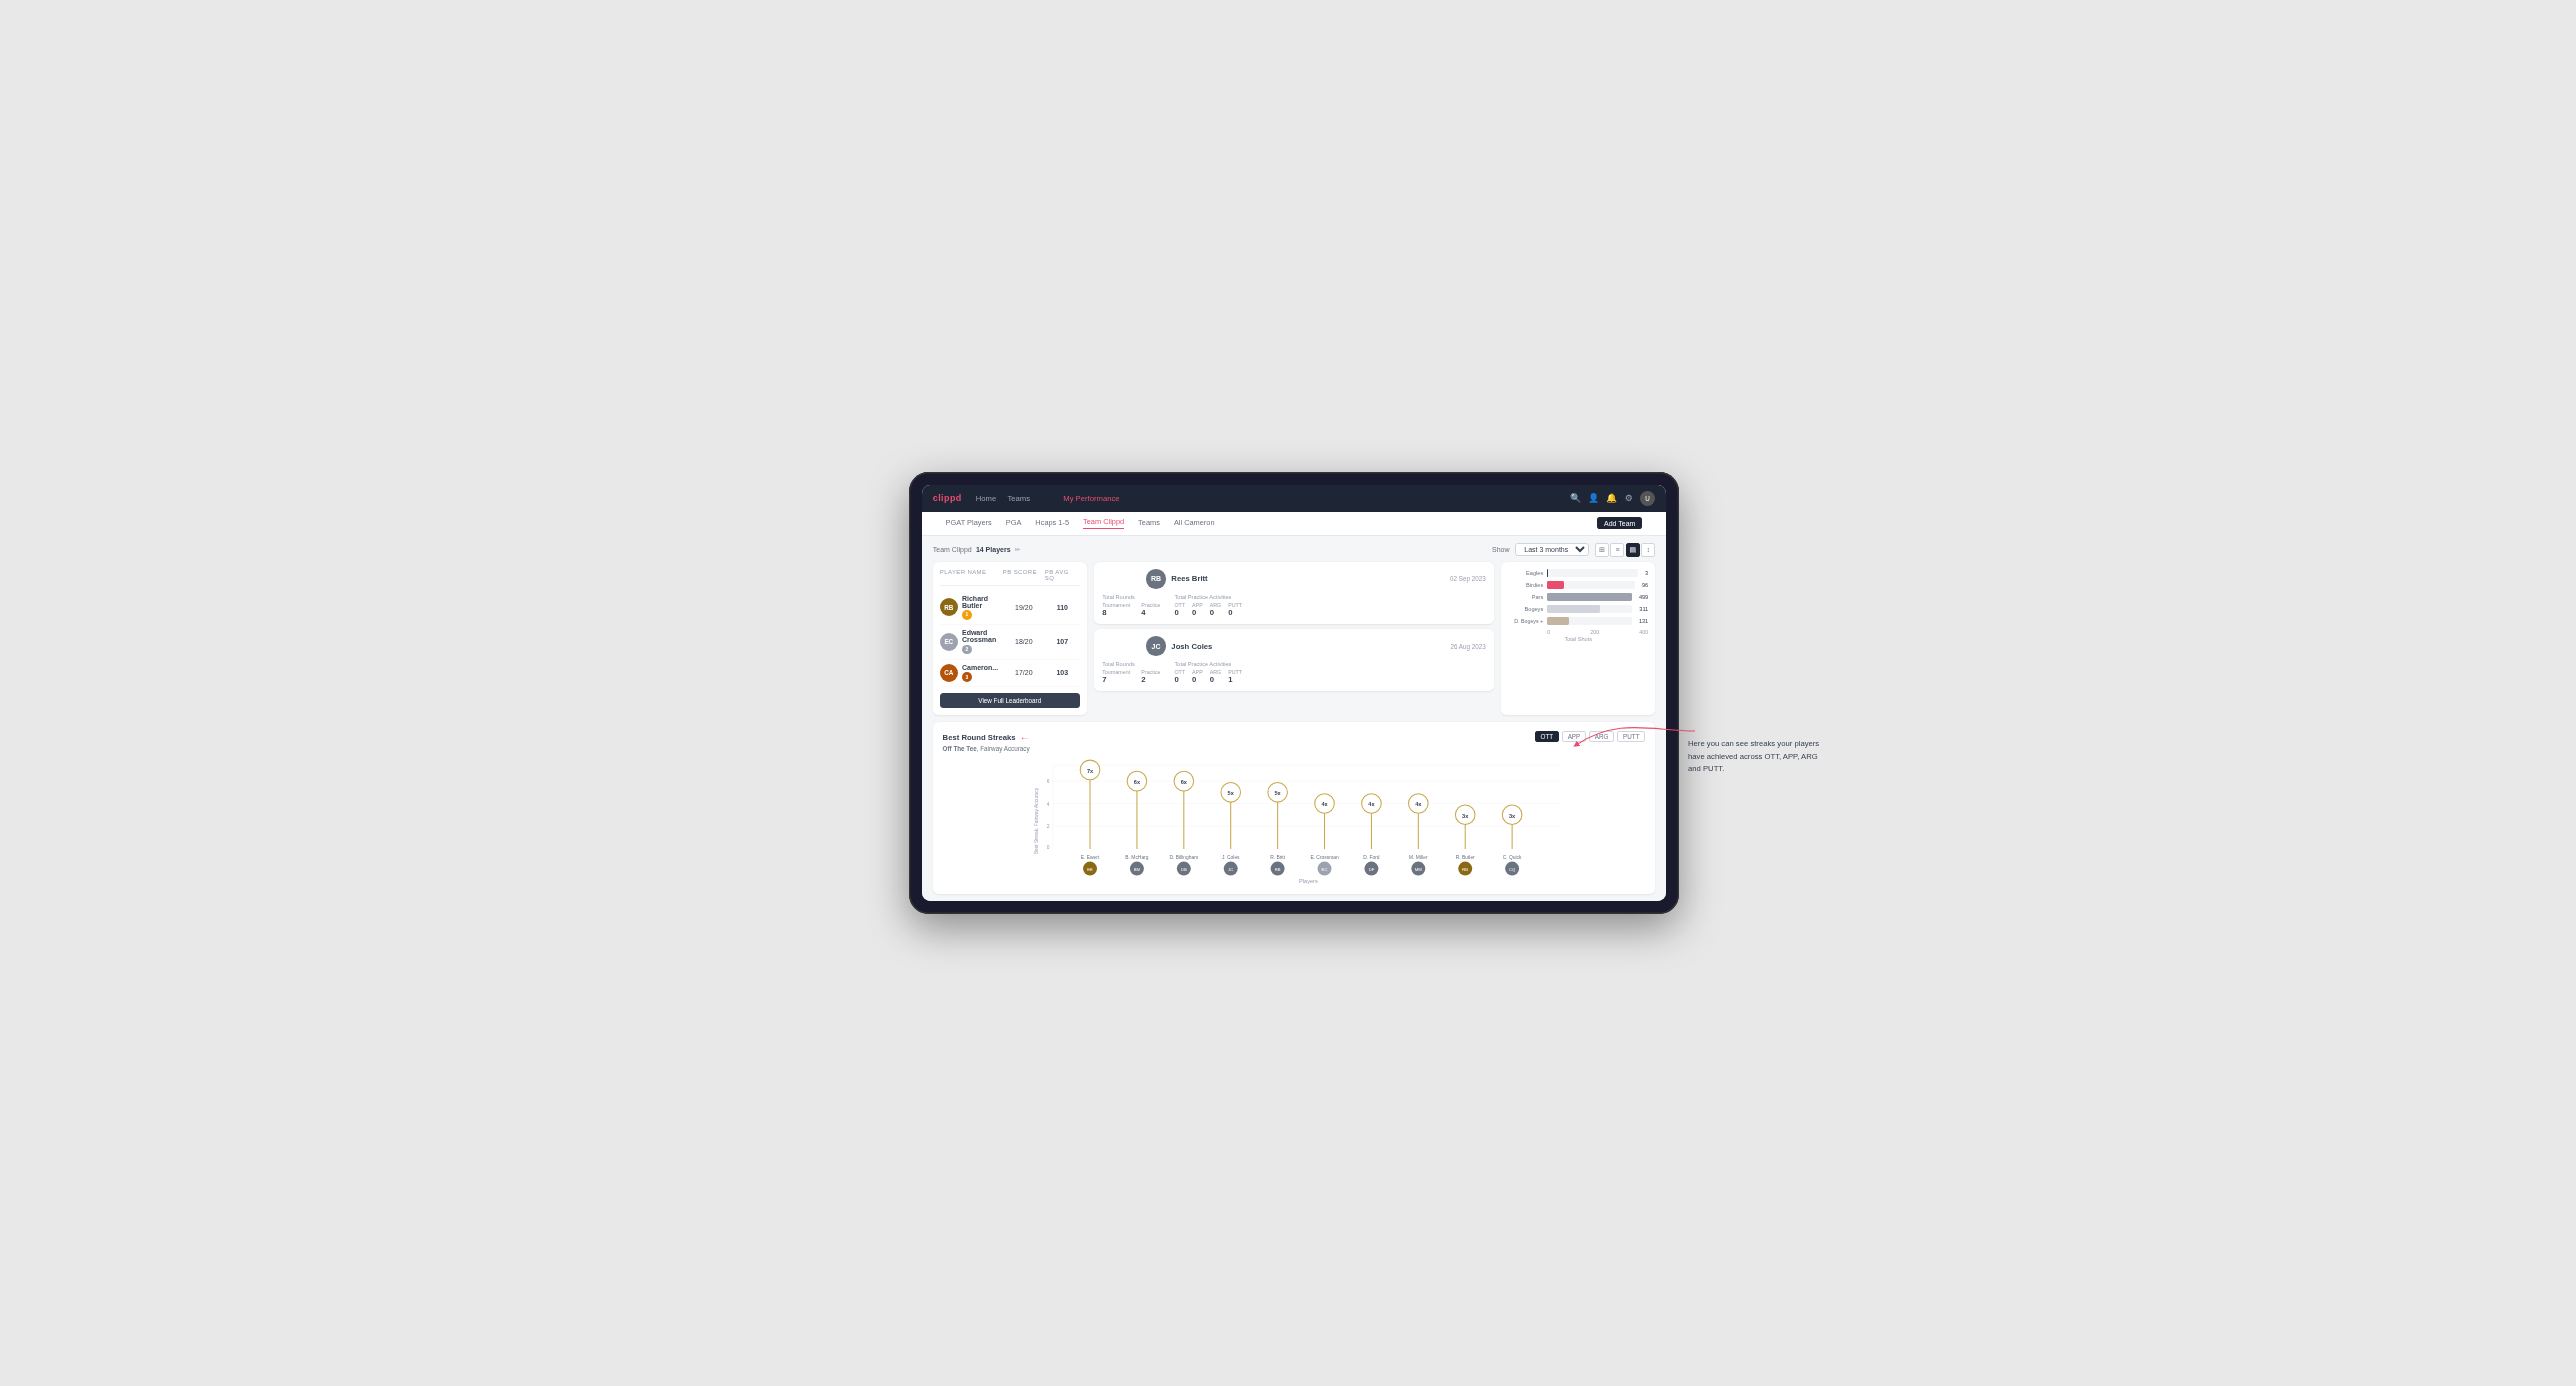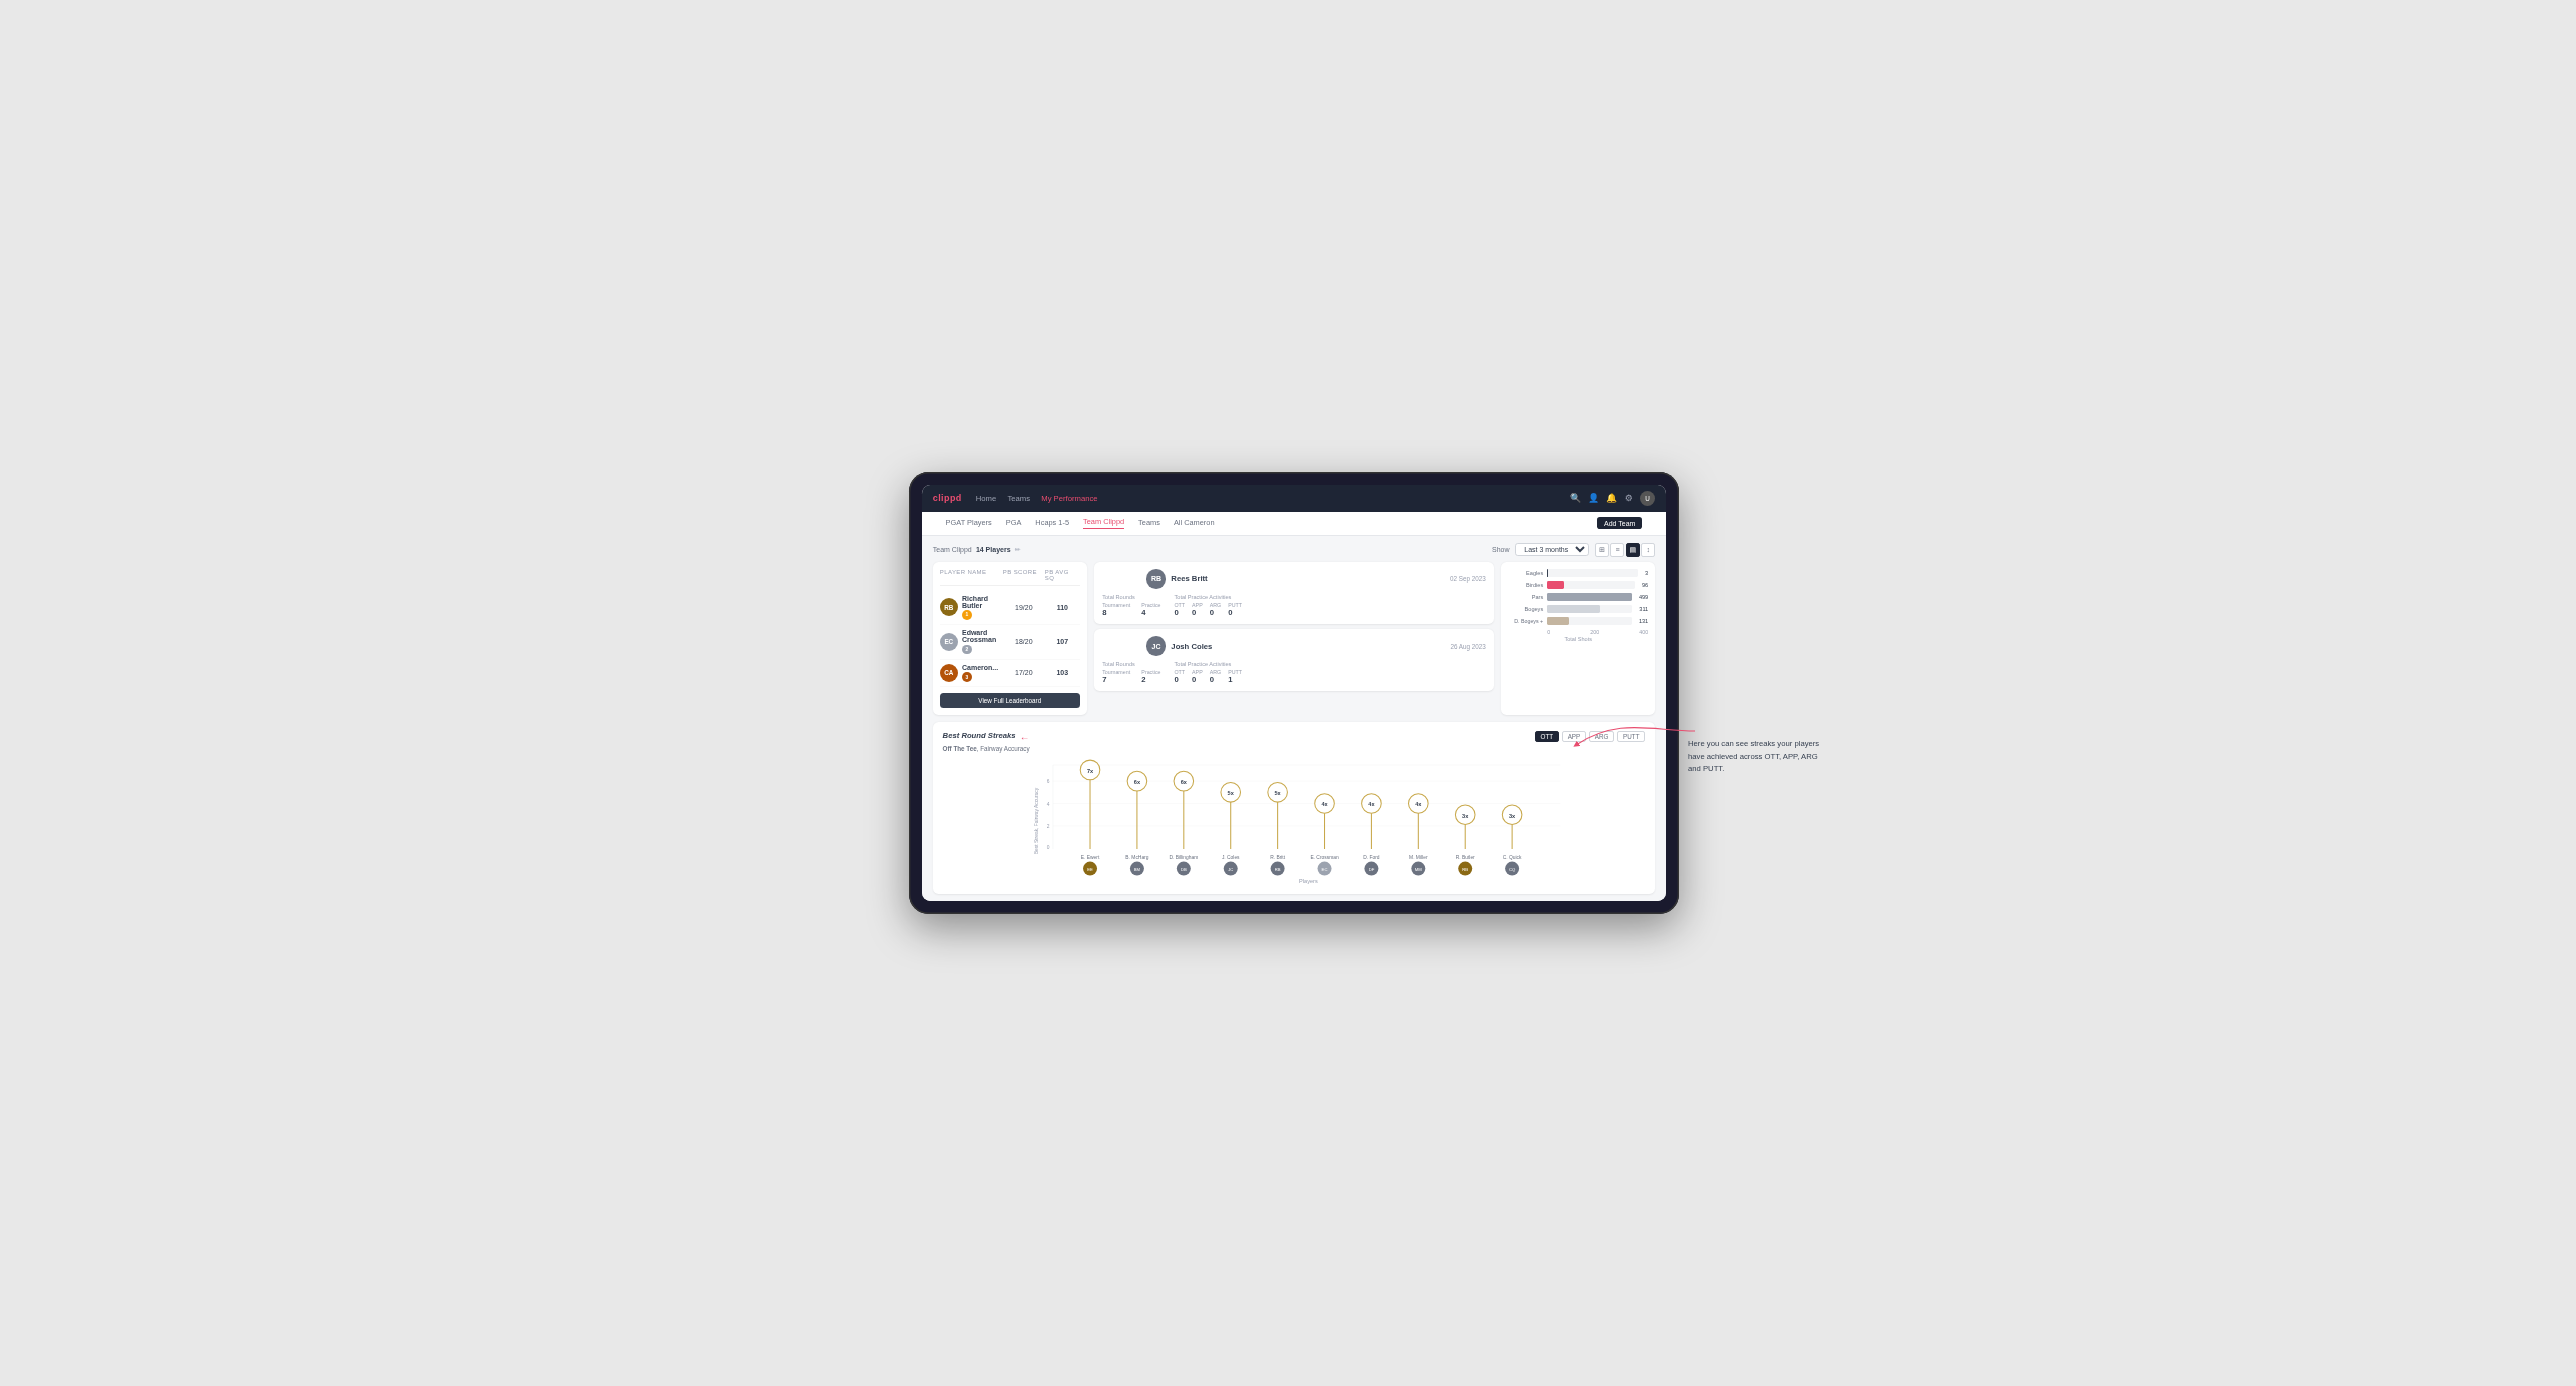--- a/index.html
+++ b/index.html
@@ -49,20 +49,21 @@
       gap: 11.2px;
       align-items: center;
     }
     .nav-item {
       color: #9aa0b0;
       font-size: 7.7px;
       cursor: pointer;
     }
     .nav-item.active {
       color: #e84d6f;
+      margin-left: 22px;
     }
     .nav-spacer { flex: 1; }
     .nav-icons {
       display: flex;
       gap: 7px;
       align-items: center;
     }
     .nav-icon {
       color: #9aa0b0;
       font-size: 9px;
@@ -360,23 +361,22 @@
       display: flex;
       align-items: center;
       justify-content: space-between;
       margin-bottom: 2.8px;
     }
     .streaks-title {
       font-size: 7.7px;
       font-weight: 600;
       color: #374151;
       display: flex;
-      align-items: flex-start;
+      align-items: flex-end;
       gap: 4px;
-      font-style: italic;
     }
     .arrow-icon { color: #e84d6f; font-size: 9.8px; }
     .filter-btns {
       display: flex;
       gap: 2.8px;
     }
     .filter-btn {
       font-size: 6.3px;
       padding: 1.4px 4.9px;
       border: 0.7px solid #d1d5db;

